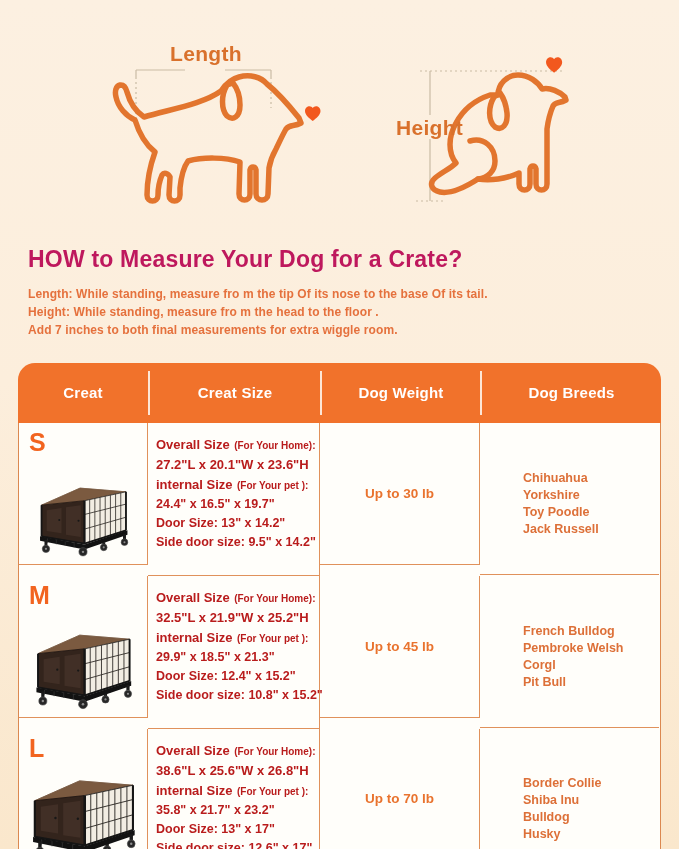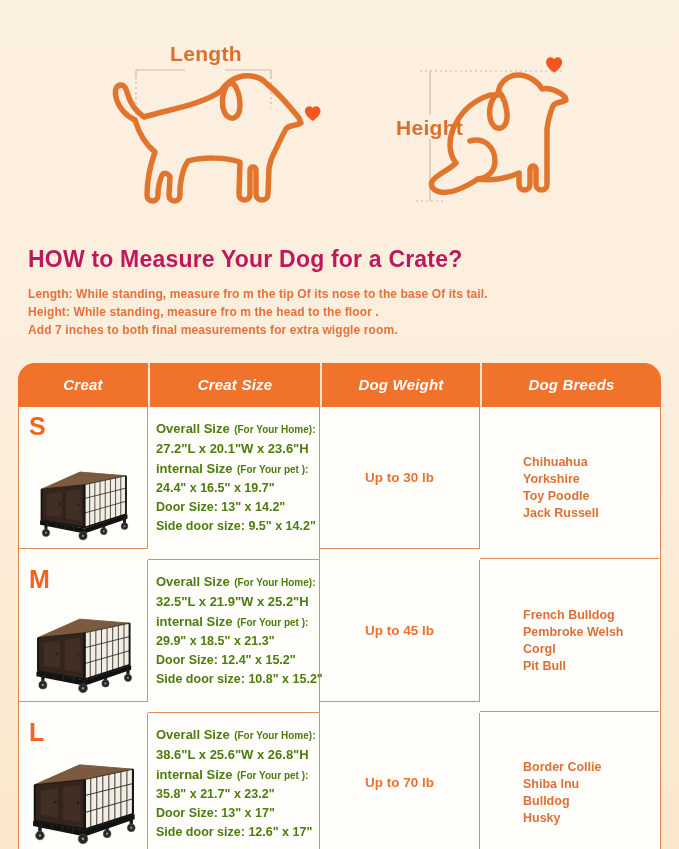--- a/index.html
+++ b/index.html
@@ -17,21 +17,21 @@
   #height-label{left:396px;top:116px;width:64px;text-align:right;}
   
   #page-title{
     position:absolute;left:28px;top:246px;font-size:23px;font-weight:700;color:#be185d;letter-spacing:.2px;
   }
   #intro{position:absolute;left:28px;top:285px;color:#E5713D;font-size:12px;font-weight:700;line-height:18px;letter-spacing:.1px;}
   
   #size-table{position:absolute;left:18px;top:363px;width:643px;}
   .thead{
     display:grid;grid-template-columns:130px 172px 160px 181px;
-    background:#F1722B;border-radius:17px 17px 0 0;height:44px;align-items:center;font-style:italic;
+    background:#F1722B;border-radius:17px 17px 0 0;height:60px;align-items:center;
   }
   .th{
     color:#FFFFFF;font-weight:700;font-size:15px;text-align:center;letter-spacing:.2px;
     border-left:2px solid rgba(255,250,244,.85);height:44px;line-height:44px;
   }
   .th:first-child{border-left:none;}
   .tbody{
     background:#FFFEFA;border:1.5px solid #DB8850;border-top:none;
     border-radius:0 0 17px 17px;overflow:hidden;
     display:grid;grid-template-columns:129px 172px 160px 179px;
@@ -39,21 +39,21 @@
   .cell{border-right:1px solid #E0915B;border-bottom:1px solid #E0915B;position:relative;}
   .cell.last-col{border-right:none;}
   .cell.last-row{border-bottom:none;}
   .row-s .cell{height:141px;}
   .row-m .cell{height:141px;}
   .row-l .cell{height:139px;}
   
   .size-letter{position:absolute;top:5px;left:10px;font-size:25px;font-weight:700;color:#F2641F;}
   .crate-pic{position:absolute;left:50%;bottom:7px;transform:translateX(-50%);}
   
-  .size-cell{padding:11px 4px 0 8px;color:#4d7c0f;}
+  .size-cell{padding:11px 4px 0 8px;color:#b91c1c;}
   .sz-line{line-height:19px;white-space:nowrap;}
   .sz-bold{font-weight:700;font-size:13px;}
   .sz-val{font-weight:700;font-size:12.5px;}
   .sz-note{font-weight:700;font-size:10px;letter-spacing:0;}
   
   .weight-cell{display:flex;align-items:center;justify-content:center;
     color:#E9732E;font-weight:700;font-size:13.5px;}
   
   .breeds-cell{display:flex;align-items:center;padding-left:43px;
     color:#DD7038;font-weight:700;font-size:12.5px;line-height:17px;white-space:pre-line;margin-top:10px;}

